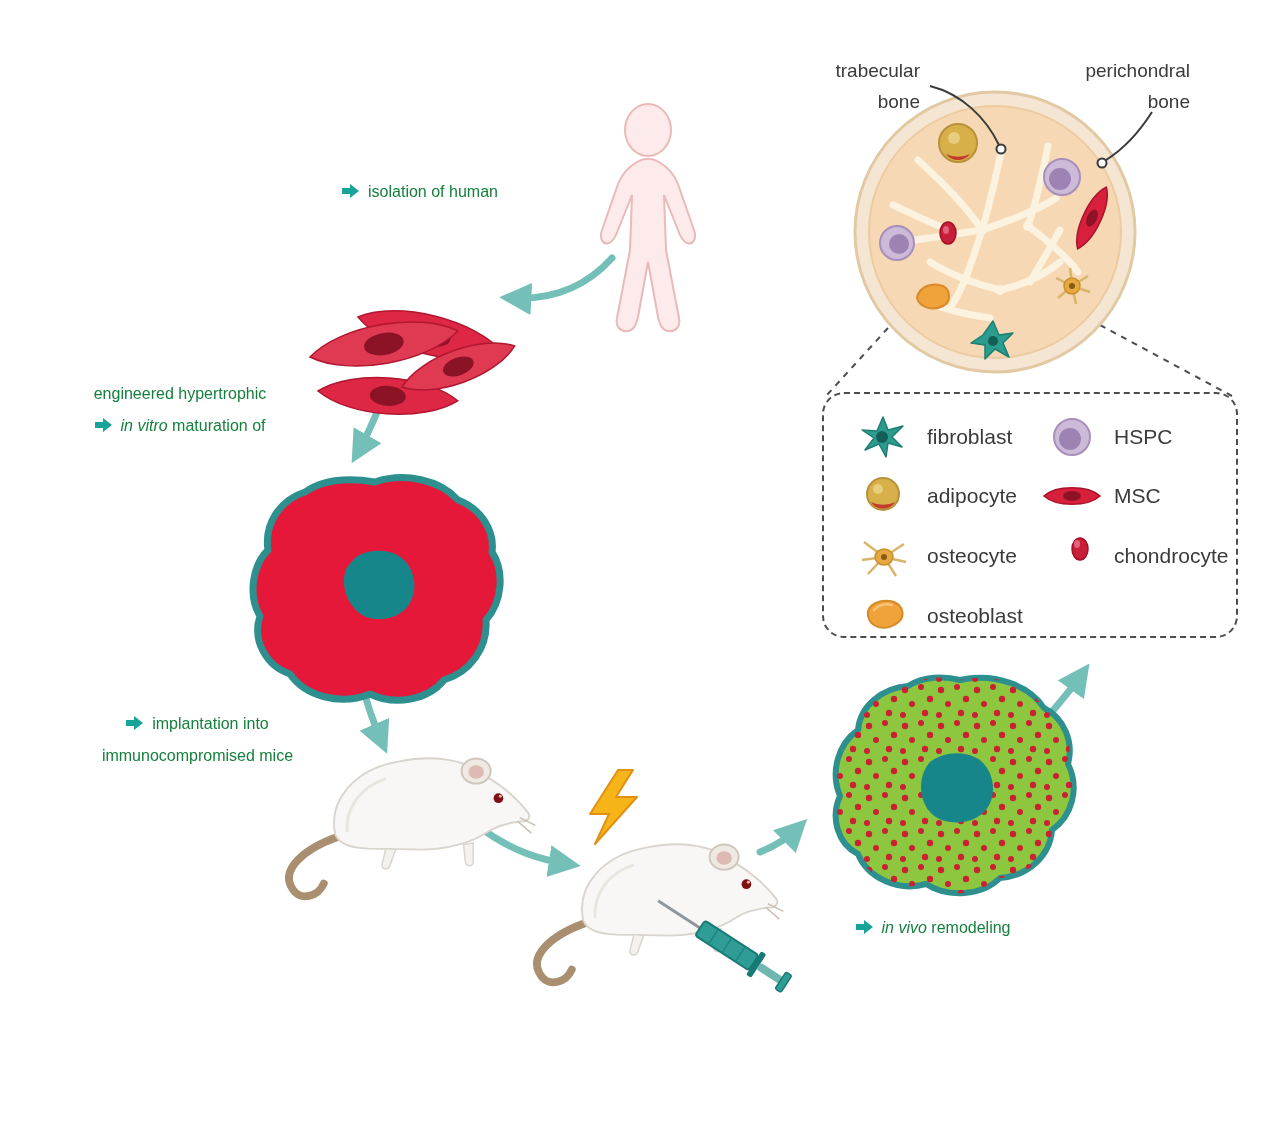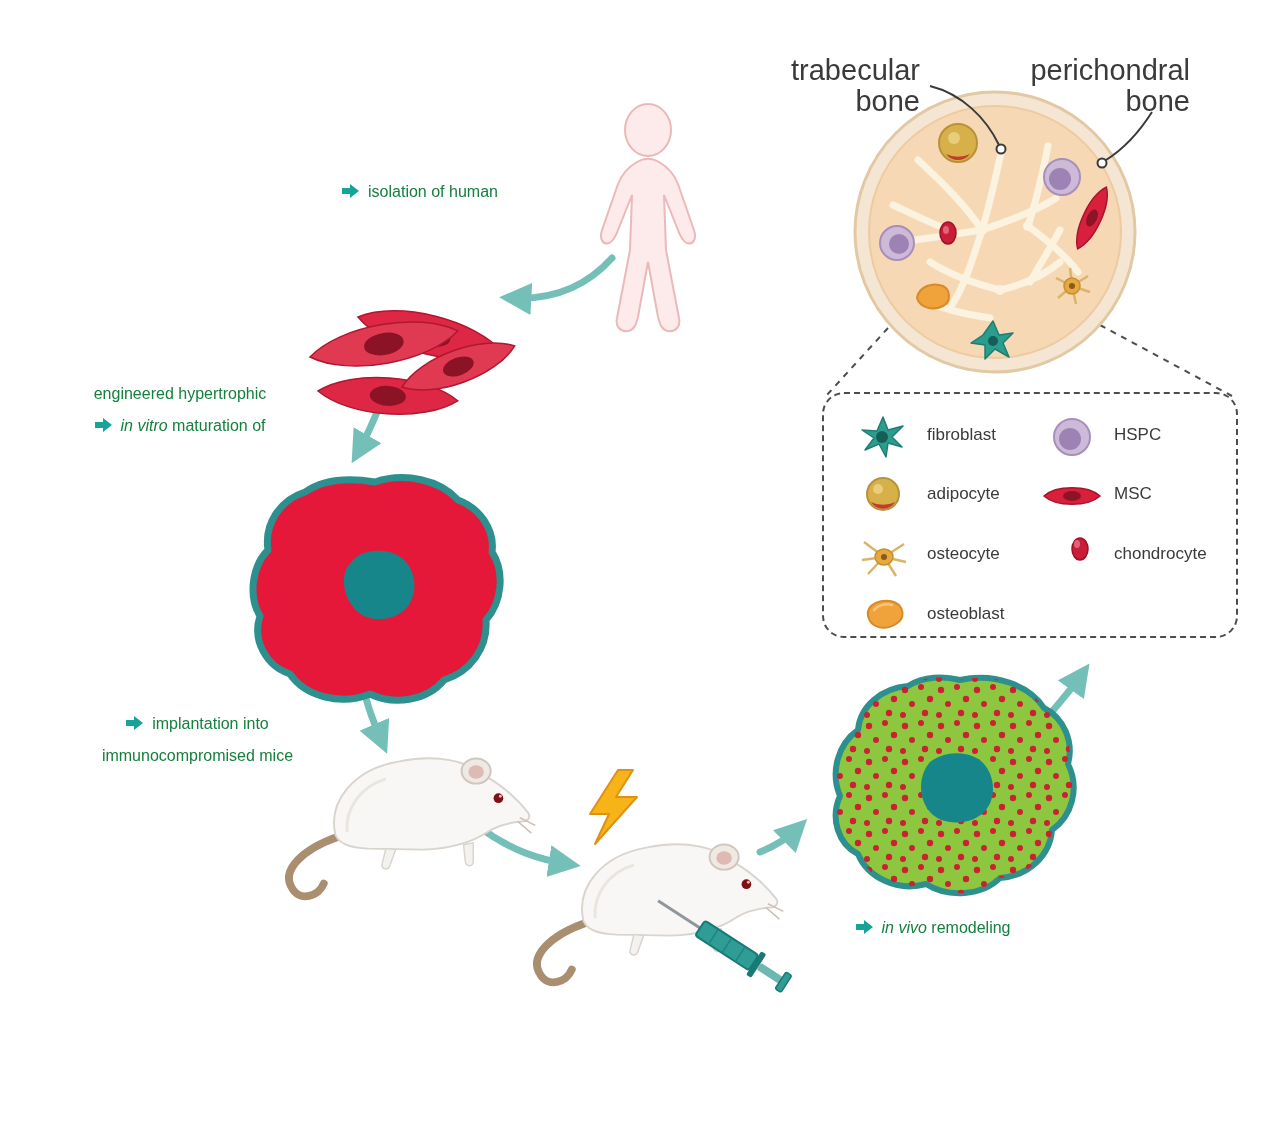--- a/index.html
+++ b/index.html
@@ -3,23 +3,23 @@
 <meta charset="utf-8">
 <style>
   *{box-sizing:border-box;margin:0;padding:0}
   html,body{background:#ffffff}
   body{font-family:"Liberation Sans",sans-serif;color:#3a3a3a}
   .stage{position:relative;width:1280px;height:1134px;background:#ffffff;overflow:hidden}
   .diagram-svg{position:absolute;left:0;top:0;z-index:1}
   .label{position:absolute;text-align:center;font-size:16px;line-height:32px;color:#15803d;z-index:2}
   .label .line{white-space:nowrap}
   .bullet{margin-right:9px;vertical-align:-1px}
-  .dish-label{position:absolute;text-align:right;font-size:29px;line-height:31px;color:#3a3a3a;z-index:2}
+  .dish-label{position:absolute;text-align:right;font-size:19px;line-height:31px;color:#3a3a3a;z-index:2}
   .legend-box{position:absolute;left:822px;top:392px;width:416px;height:246px;border:2px dashed #4c4c4c;border-radius:22px;z-index:2;background:transparent}
-  .legend-label{position:absolute;font-size:17px;color:#3a3a3a;white-space:nowrap}
+  .legend-label{position:absolute;font-size:21px;color:#3a3a3a;white-space:nowrap}
   .legend-icon{position:absolute}
   sup{font-size:0.62em}
   i{font-style:italic}
 </style>
 </head>
 <body>
 
 <div class="stage">
 
   <svg class="diagram-svg" width="1280" height="1134" viewBox="0 0 1280 1134">

